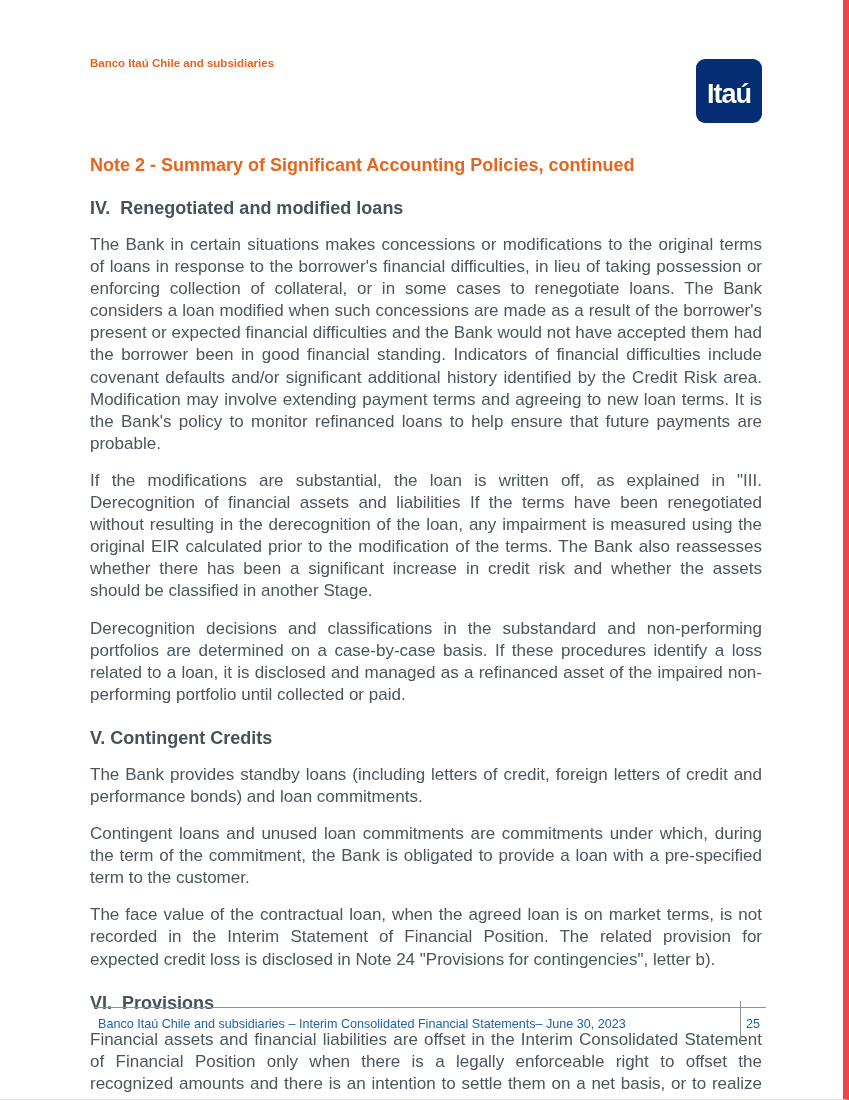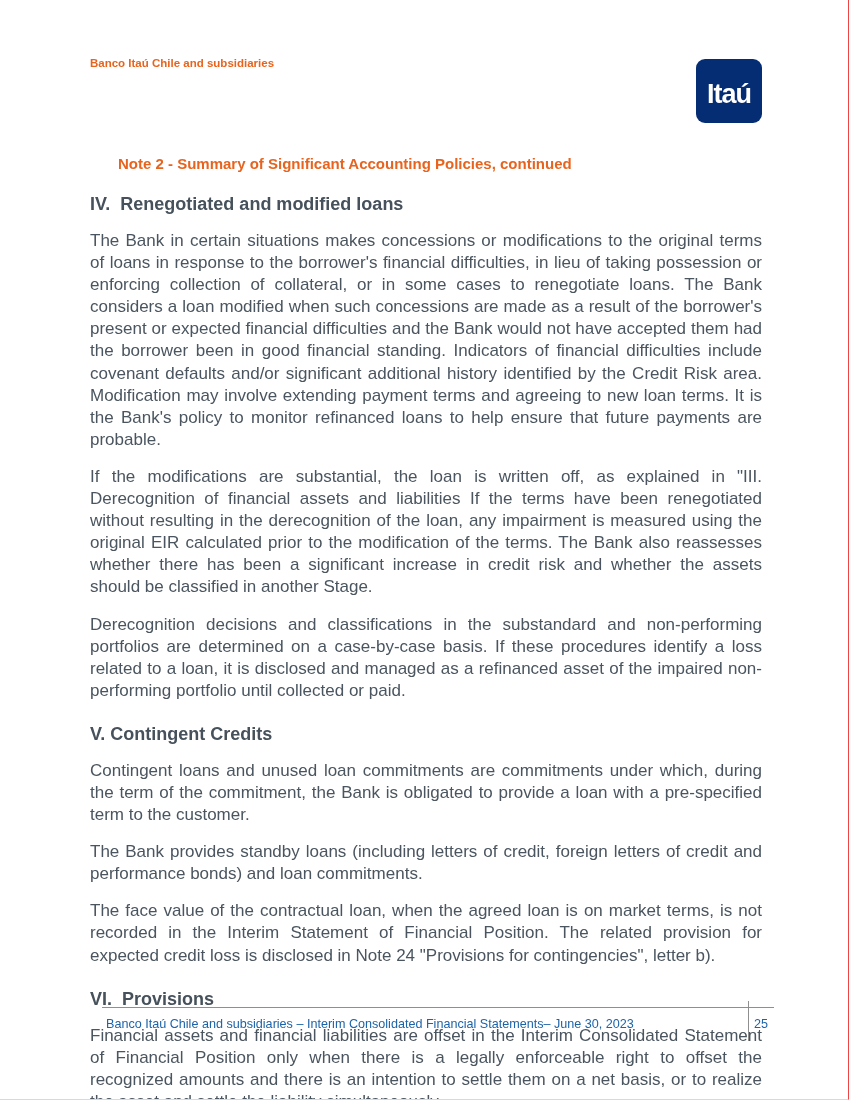--- a/index.html
+++ b/index.html
@@ -5,21 +5,21 @@
   * { margin:0; padding:0; box-sizing:border-box; }
   html,body { background:#ffffff; }
   body {
     width:849px; height:1100px;
     font-family:"Liberation Sans","DejaVu Sans",sans-serif;
   }
   .page {
     position:relative;
     width:849px; height:1100px;
     background:#ffffff;
-    border-right:1px solid #ef4444;
+    border-right:6px solid #ef4444;
     border-bottom:1px solid #d9d9d9;
     overflow:hidden;
     color:#4a555f;
   }
   .content {
     position:absolute;
     left:90px; top:56px;
     width:672px;
   }
   .doc-header {
@@ -49,41 +49,40 @@
   .logo span {
     color:#ffffff;
     font-weight:bold;
     font-size:27px;
     letter-spacing:-1px;
     line-height:1;
   }
   .note-title {
     margin-top:32px;
     color:#e8641e;
-    font-size:15px;
+    font-size:18px;
     font-weight:bold;
-    margin-left:28px;
   }
   .section-heading {
     margin:22px 0 15px 0;
     font-size:18px;
     font-weight:bold;
     color:#46515b;
     white-space:pre-wrap;
   }
   .para {
     font-size:17px;
     line-height:1.3;
     text-align:justify;
     margin-bottom:15px;
     color:#4a555f;
   }
   .doc-footer {
     position:absolute;
-    left:102px;
+    left:94px;
     width:672px;
     top:1007px;
     border-top:1px solid #8f8f8f;
   }
   .footer-text {
     color:#1c63a8;
     font-size:12.6px;
     padding:9px 0 0 4px;
   }
   .footer-vline {
@@ -121,22 +120,22 @@
 
     <div>
       <div class="section-heading">IV.  Renegotiated and modified loans</div>
       <p class="para">The Bank in certain situations makes concessions or modifications to the original terms of loans in response to the borrower's financial difficulties, in lieu of taking possession or enforcing collection of collateral, or in some cases to renegotiate loans. The Bank considers a loan modified when such concessions are made as a result of the borrower's present or expected financial difficulties and the Bank would not have accepted them had the borrower been in good financial standing. Indicators of financial difficulties include covenant defaults and/or significant additional history identified by the Credit Risk area. Modification may involve extending payment terms and agreeing to new loan terms. It is the Bank's policy to monitor refinanced loans to help ensure that future payments are probable.</p>
       <p class="para">If the modifications are substantial, the loan is written off, as explained in "III. Derecognition of financial assets and liabilities If the terms have been renegotiated without resulting in the derecognition of the loan, any impairment is measured using the original EIR calculated prior to the modification of the terms. The Bank also reassesses whether there has been a significant increase in credit risk and whether the assets should be classified in another Stage.</p>
       <p class="para">Derecognition decisions and classifications in the substandard and non-performing portfolios are determined on a case-by-case basis. If these procedures identify a loss related to a loan, it is disclosed and managed as a refinanced asset of the impaired non-performing portfolio until collected or paid.</p>
     </div>
 
     <div>
       <div class="section-heading">V. Contingent Credits</div>
+      <p class="para">The Bank provides standby loans (including letters of credit, foreign letters of credit and performance bonds) and loan commitments.</p>
       <p class="para">Contingent loans and unused loan commitments are commitments under which, during the term of the commitment, the Bank is obligated to provide a loan with a pre-specified term to the customer.</p>
-      <p class="para">The Bank provides standby loans (including letters of credit, foreign letters of credit and performance bonds) and loan commitments.</p>
       <p class="para">The face value of the contractual loan, when the agreed loan is on market terms, is not recorded in the Interim Statement of Financial Position. The related provision for expected credit loss is disclosed in Note 24 "Provisions for contingencies", letter b).</p>
     </div>
 
     <div>
       <div class="section-heading">VI.  Provisions</div>
       <p class="para">Financial assets and financial liabilities are offset in the Interim Consolidated Statement of Financial Position only when there is a legally enforceable right to offset the recognized amounts and there is an intention to settle them on a net basis, or to realize the asset and settle the liability simultaneously.</p>
     </div>
 
   </div>
 

